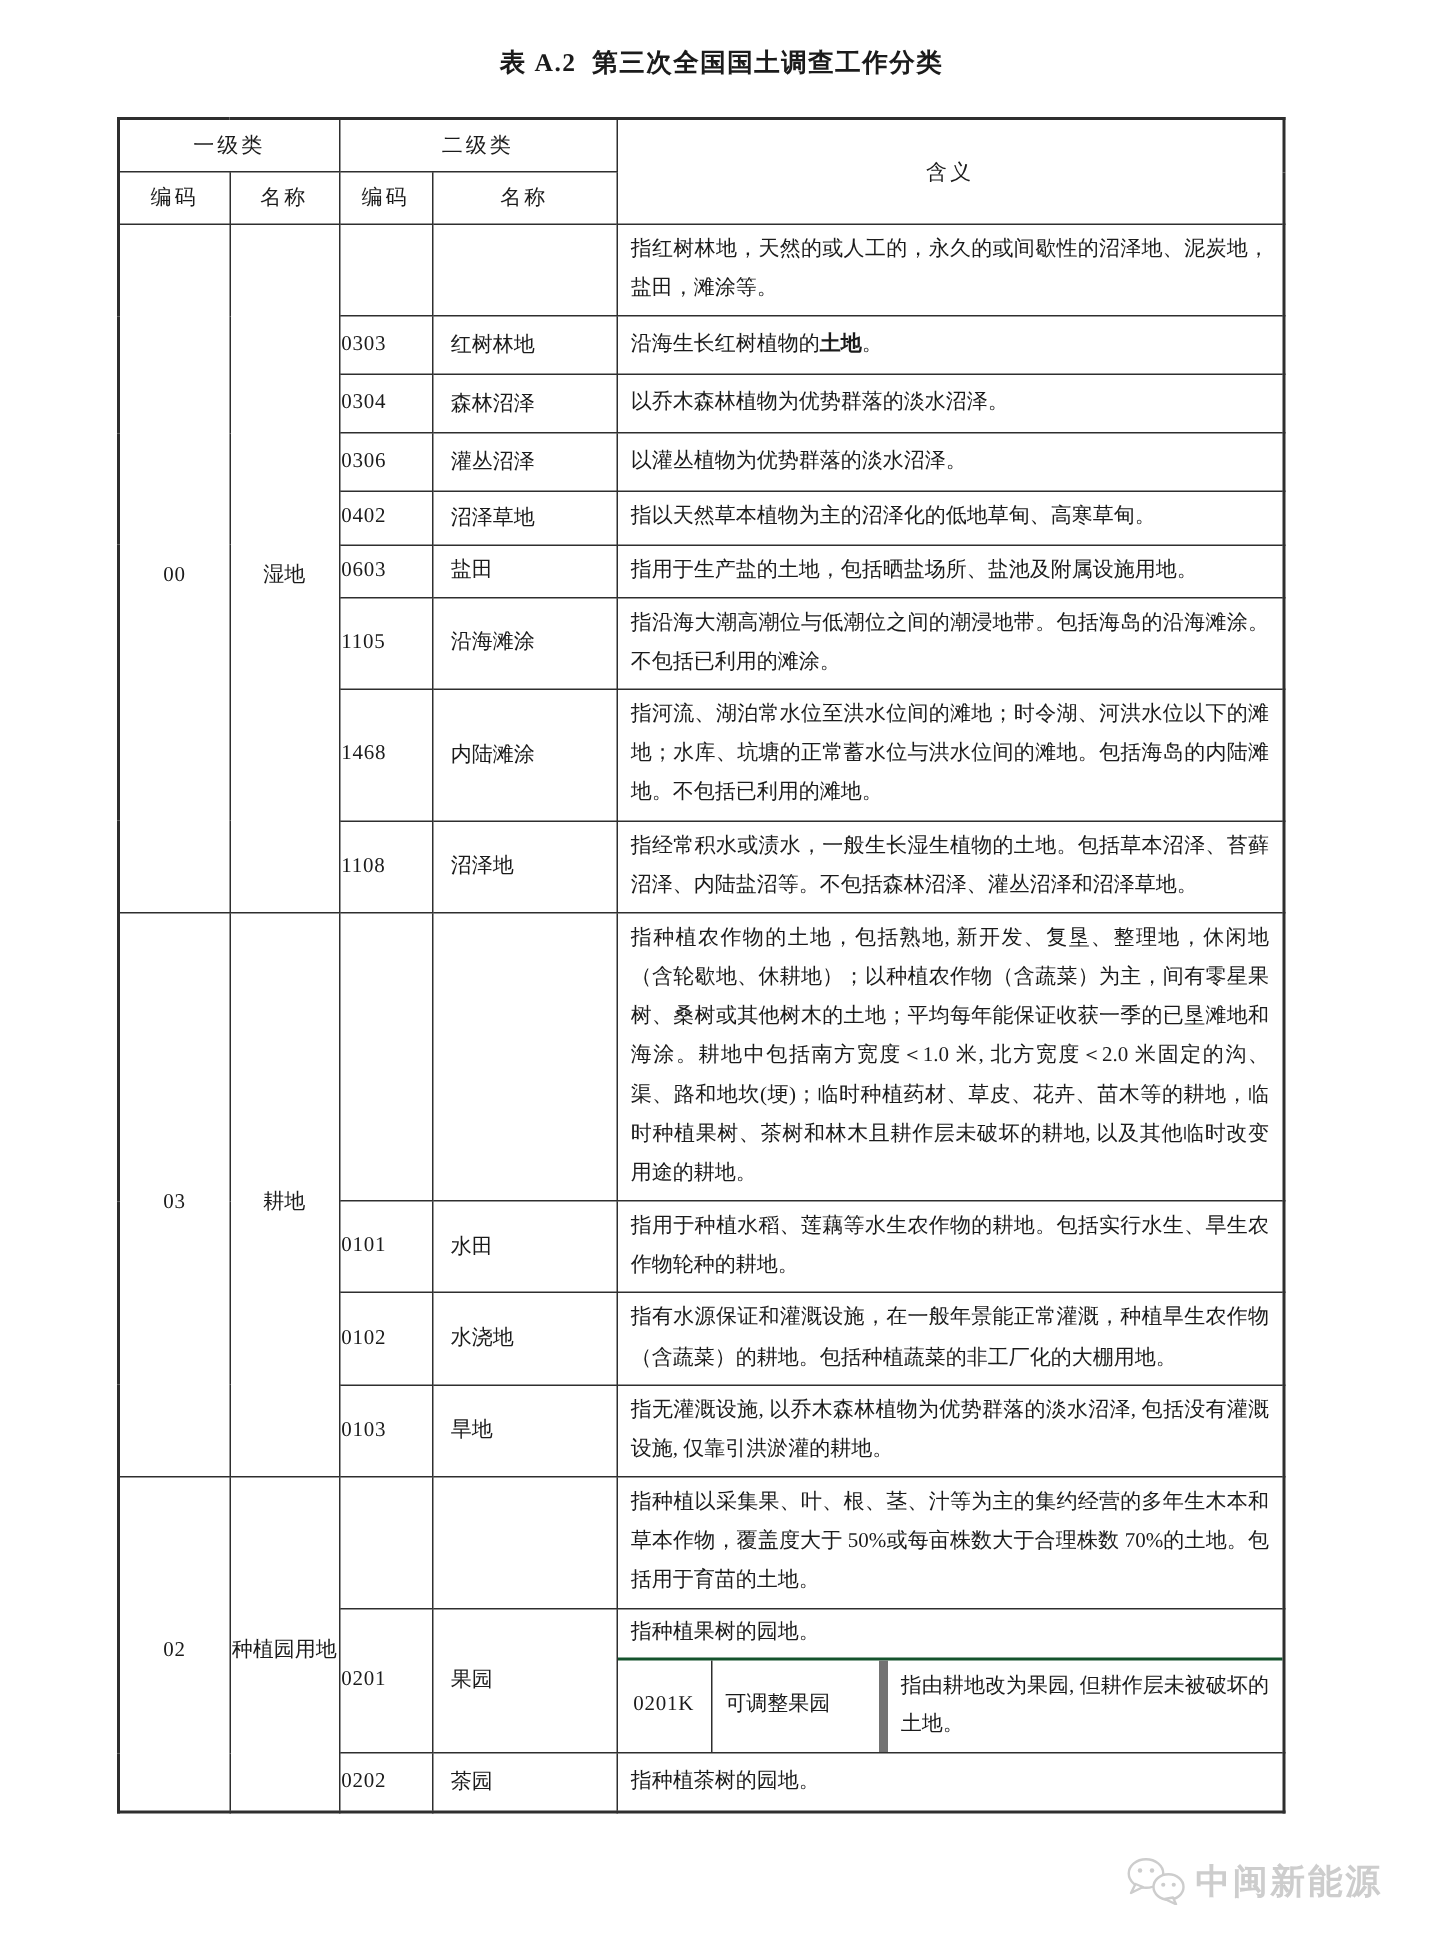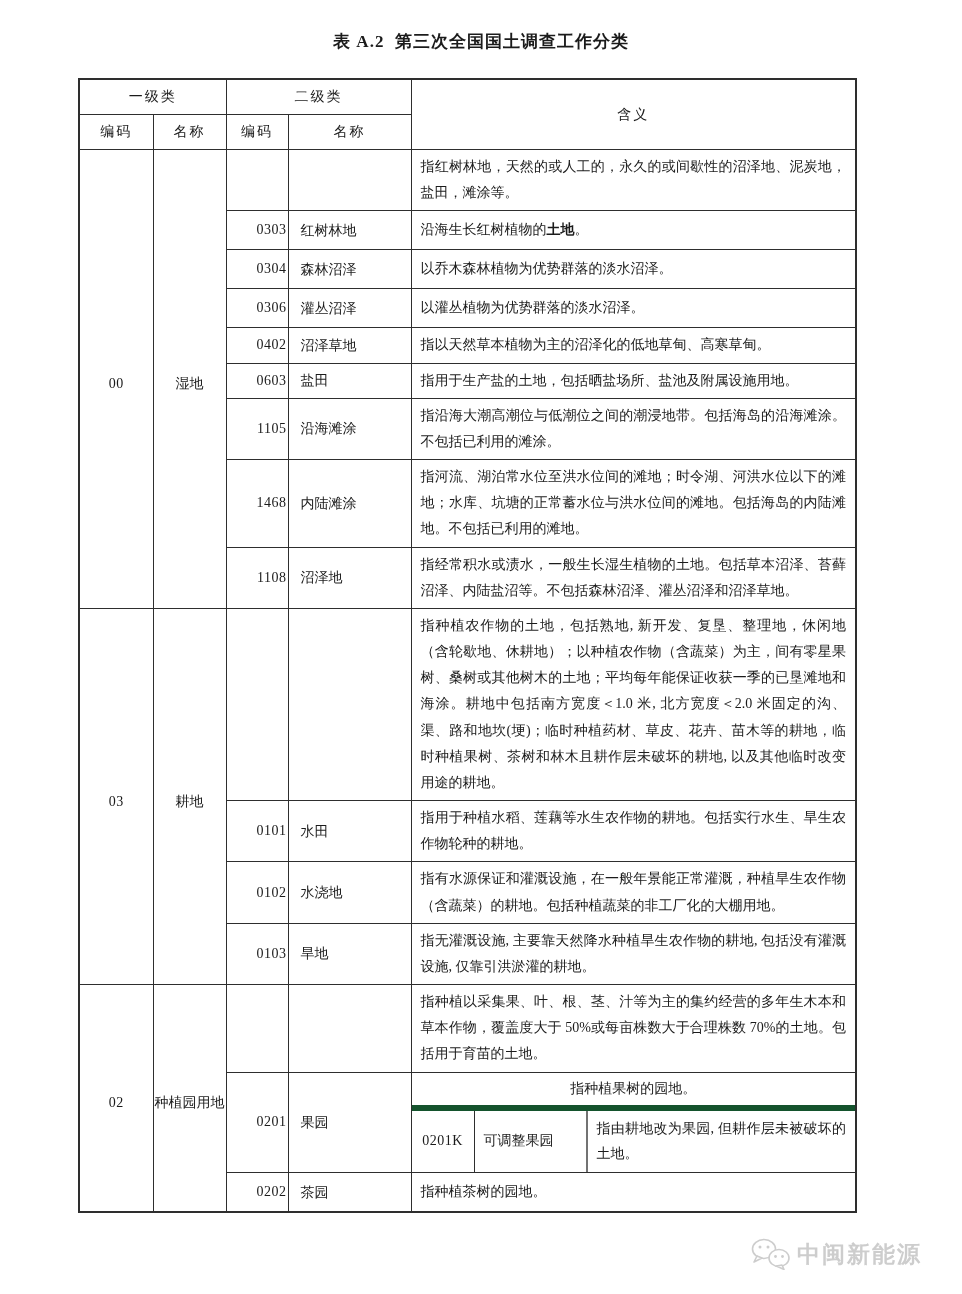--- a/index.html
+++ b/index.html
@@ -28,54 +28,53 @@
     padding-left:32px;
   }
   table.cls th, table.cls td{
     border:1px solid #2e2e2e;
     font-size:14px;
     font-weight:normal;
     vertical-align:middle;
     word-break:break-all;
   }
   thead th{text-align:center;height:32px;letter-spacing:2px;}
-  td.code{text-align:right;letter-spacing:0.5px;}
+  td.code{text-align:left;letter-spacing:0.5px;}
   td.l1cell{
     text-align:center;
     vertical-align:top;
     padding-top:12px;
     line-height:1.9;
   }
   td.l2name{padding:3px 4px 3px 12px;line-height:1.8;}
   td.meaning{
     padding:4px 9px;
     line-height:1.87;
     text-align:justify;
   }
   td.simple{height:30px;}
   .bold{font-weight:bold;}
   
   td.nested{padding:0;}
   .sub-top{
     padding:3px 9px;
     line-height:1.85;
-    border-bottom:6px solid #14532d;
-    text-align:center;
+    border-bottom:2px solid #14532d;
   }
   .sub-row{display:flex;align-items:stretch;}
   .sub-row > div{line-height:1.85;}
   .sub-code{
     width:62px;flex:0 0 62px;
     border-right:1px solid #2e2e2e;
     display:flex;align-items:center;justify-content:center;
     letter-spacing:0.5px;
   }
   .sub-name{
     width:102px;flex:0 0 102px;
-    border-right:2px solid #737373;
+    border-right:6px solid #737373;
     display:flex;align-items:center;
     padding-left:9px;box-sizing:content-box;
   }
   .sub-def{flex:1;padding:5px 9px;text-align:justify;}
   
   .watermark{
     position:absolute;
     right:40px;
     bottom:24px;
     display:flex;
@@ -178,21 +177,21 @@
         <td class="meaning">指用于种植水稻、莲藕等水生农作物的耕地。包括实行水生、旱生农作物轮种的耕地。</td>
       </tr>
       <tr>
         <td class="code">0102</td>
         <td class="l2name">水浇地</td>
         <td class="meaning">指有水源保证和灌溉设施，在一般年景能正常灌溉，种植旱生农作物（含蔬菜）的耕地。包括种植蔬菜的非工厂化的大棚用地。</td>
       </tr>
       <tr>
         <td class="code">0103</td>
         <td class="l2name">旱地</td>
-        <td class="meaning">指无灌溉设施, 主要靠天然降水种植旱生农作物的耕地, 包括没有灌溉设施, 仅靠引洪淤灌的耕地。</td>
+        <td class="meaning">指无灌溉设施, 以乔木森林植物为优势群落的淡水沼泽, 包括没有灌溉设施, 仅靠引洪淤灌的耕地。</td>
       </tr>
       <tr>
         <td class="code l1cell" rowspan="3">02</td>
         <td class="l1cell bold" rowspan="3">种植园用地</td>
         <td class="code"></td>
         <td class="l2name"></td>
         <td class="meaning">指种植以采集果、叶、根、茎、汁等为主的集约经营的多年生木本和草本作物，覆盖度大于 50%或每亩株数大于合理株数 70%的土地。包括用于育苗的土地。</td>
       </tr>
       <tr>
         <td class="code">0201</td>

